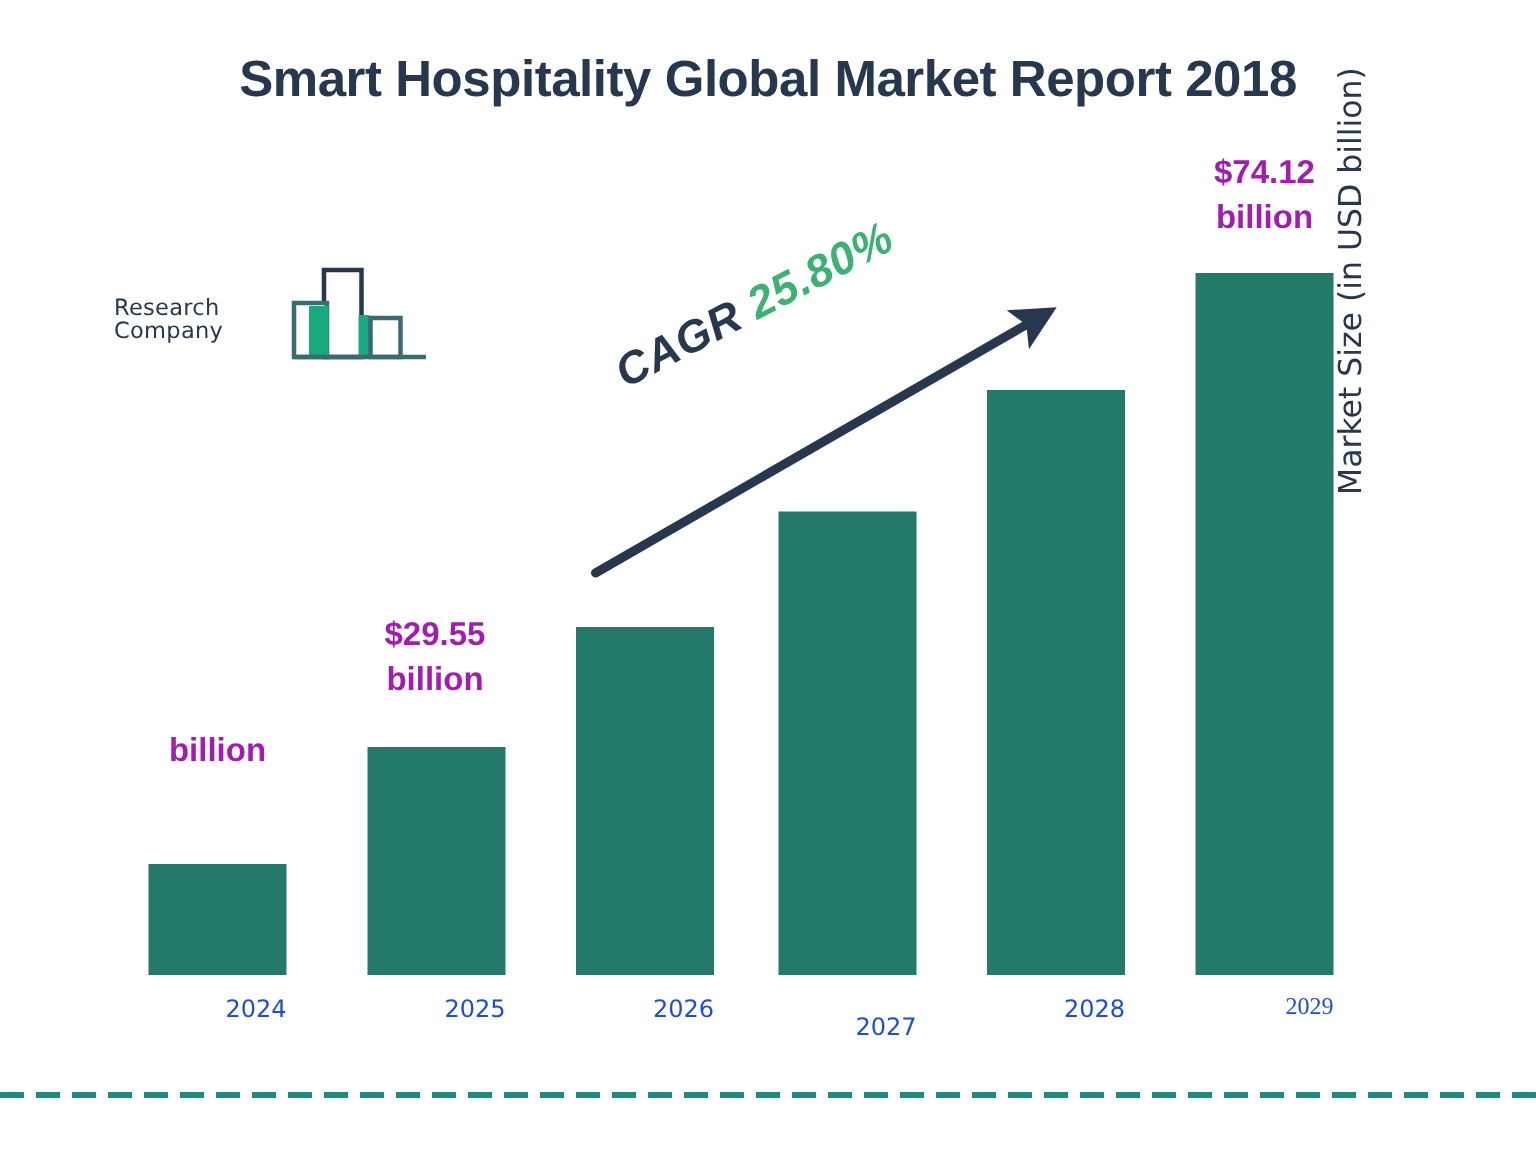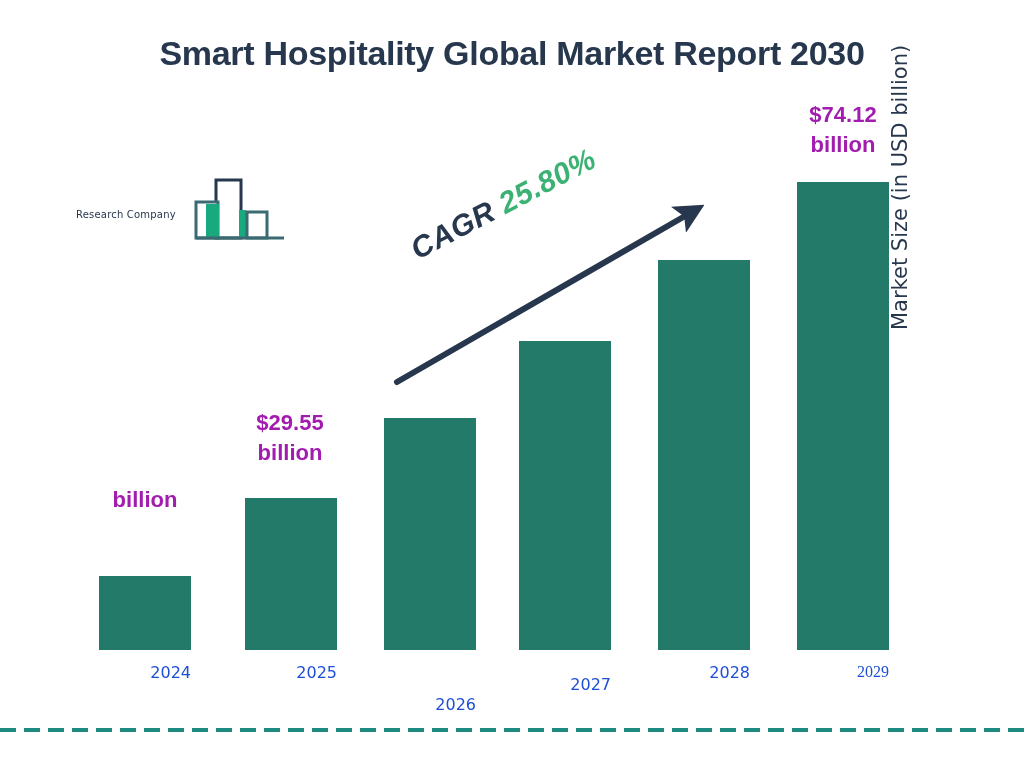--- a/index.html
+++ b/index.html
@@ -50,25 +50,25 @@
     width: 132px;
   }
   #logo-line1 {
     font-size: 22px;
     color: #27374D;
     font-family: "DejaVu Sans", sans-serif;
     line-height: 1;
     letter-spacing: 0.2px;
   }
   #logo-line2 {
-    font-size: 10px;
+    font-size: 15px;
     color: #27374D;
     font-family: "DejaVu Sans", sans-serif;
     line-height: 1;
-    margin-top: 16px;
+    margin-top: 4px;
     letter-spacing: 0.2px;
   }
   #logo-mark {
     position: absolute;
     left: 118px;
     top: 0;
     width: 92px;
     height: 74px;
   }
 
@@ -146,21 +146,21 @@
       #ffffff 16px,
       #ffffff 24px
     );
   }
 </style>
 </head>
 <body>
 
 <div id="page">
 
-  <div id="chart-title">Smart Hospitality Global Market Report 2030</div>
+  <div id="chart-title">Smart Hospitality Global Market Report 2018</div>
 
   <div id="logo">
     <div id="logo-text">
       <div id="logo-line2">Research Company</div>
     </div>
     <svg id="logo-mark" viewBox="0 0 92 74">
 
       <rect x="22" y="4" width="25" height="58" fill="#ffffff" stroke="#27374D" stroke-width="3"></rect>
 
       <rect x="2" y="26" width="22" height="36" fill="#ffffff" stroke="#3A6B73" stroke-width="3"></rect>
@@ -205,21 +205,21 @@
       <div>$29.55</div>
       <div>billion</div>
     </div>
     <div class="bar-value" style="left:768px; top:100px; width:150px;">
       <div>$74.12</div>
       <div>billion</div>
     </div>
 
     <div class="x-label" style="left:99px; top:663px; width:92px;">2024</div>
     <div class="x-label" style="left:245px; top:663px; width:92px;">2025</div>
-    <div class="x-label" style="left:384px; top:663px; width:92px;margin-top:32px;">2026</div>
+    <div class="x-label" style="left:384px; top:663px; width:92px;">2026</div>
     <div class="x-label" style="left:519px; top:663px; width:92px;margin-top:12px;">2027</div>
     <div class="x-label" style="left:658px; top:663px; width:92px;">2028</div>
     <div class="x-label" style="left:797px; top:663px; width:92px;font-family:Liberation Serif, serif;">2029</div>
   </div>
 
   <div id="y-axis-title">Market Size (in USD billion)</div>
 
   <div id="bottom-rule"></div>
 
 </div>

